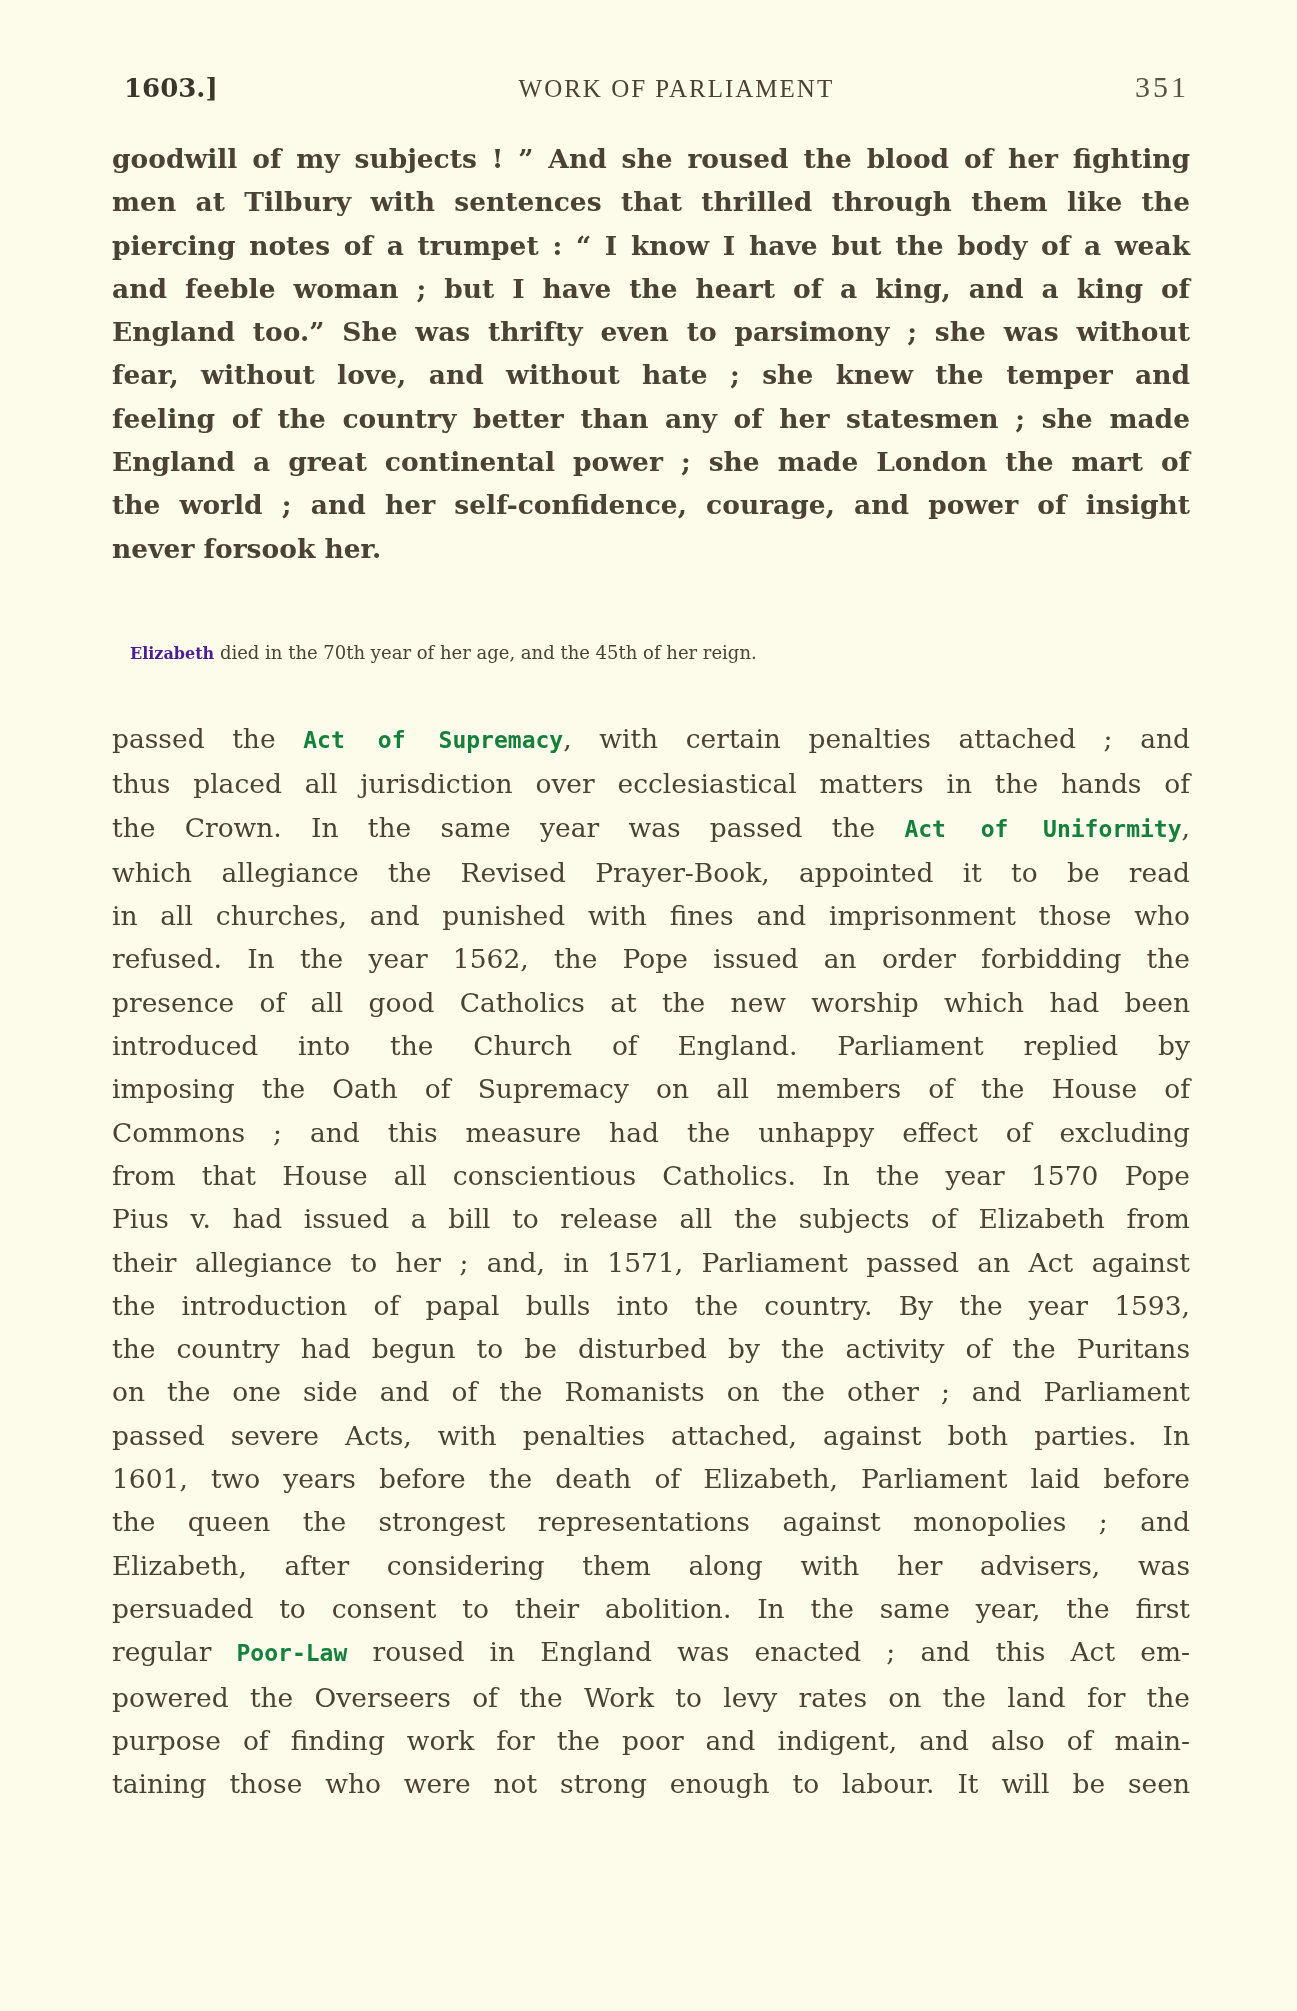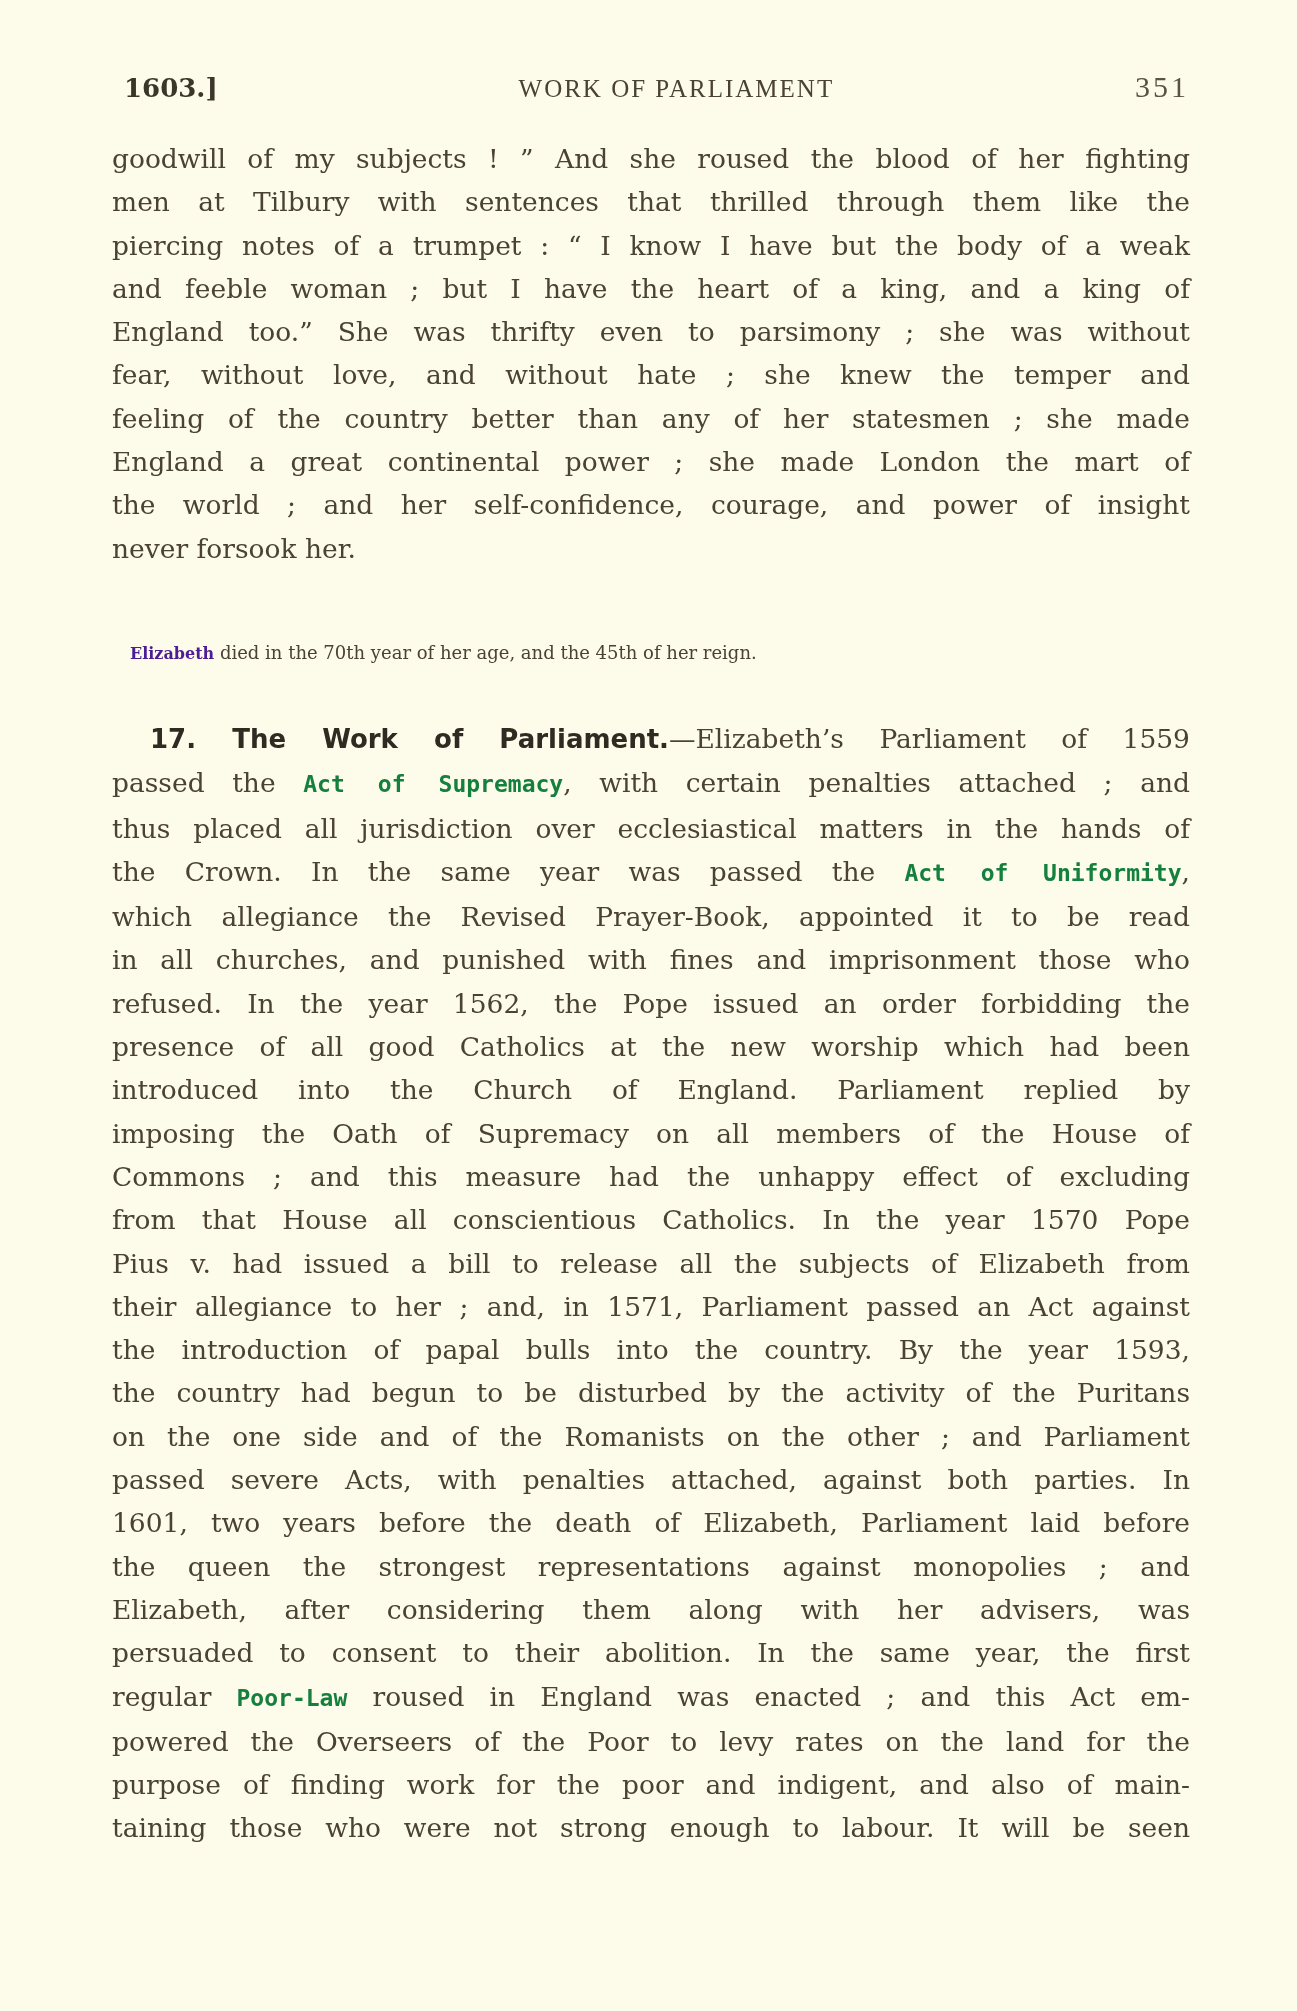--- a/index.html
+++ b/index.html
@@ -16,21 +16,21 @@
     }
     .rh-date { font-weight: bold; font-size: 26px; color: #3c352a; }
     .rh-title { font-size: 25px; letter-spacing: 2px; color: #4a4234; font-family: "Liberation Serif", serif; }
     .rh-page { font-size: 30px; color: #5a5244; font-family: "Liberation Serif", serif; letter-spacing: 3px; }
     .body-text {
       position: absolute; left: 112px; width: 1078px;
       font-size: 26.5px; line-height: 43.3px;
       text-align: justify; text-align-last: justify;
     }
     .body-text .line { display: block; white-space: nowrap; text-align: justify; text-align-last: justify; }
-    .p1 { top: 137px; }
+    .p1 { top: 137px; font-weight: bold; }
     .note {
       position: absolute; left: 130px; top: 642px; width: 900px;
       font-size: 18px; white-space: nowrap; color: #4a4234;
     }
     .note b { font-weight: bold; font-size: 16px; color: #4c1d95; }
     .p2 { top: 717px; }
     .sec-head { font-weight: bold; font-family: "DejaVu Sans", "Liberation Sans", sans-serif; font-size: 26px; color: #2f2a22; }
     .bold-term { font-weight: bold; font-family: "DejaVu Sans Mono", "Liberation Mono", monospace; font-size: 23px; color: #15803d; }
     .indent { padding-left: 38px; }
     .last-line { text-align-last: left !important; }
@@ -55,21 +55,20 @@
   <span class="line">England a great continental power ; she made London the mart of</span>
   <span class="line">the world ; and her self-confidence, courage, and power of insight</span>
   <span class="line last-line">never forsook her.</span>
 </div>
 
 <div class="note">
   <b>Elizabeth</b><span> died in the 70th year of her age, and the 45th of her reign.</span>
 </div>
 
 <div class="body-text p2">
-  <span class="line indent"><span class="sec-head">17. The Work of Parliament.</span><span>—Elizabeth’s Parliament of 1559</span></span>
   <span class="line"><span>passed the </span><span class="bold-term">Act of Supremacy</span><span>, with certain penalties attached ; and</span></span>
   <span class="line">thus placed all jurisdiction over ecclesiastical matters in the hands of</span>
   <span class="line"><span>the Crown.  In the same year was passed the </span><span class="bold-term">Act of Uniformity</span><span>,</span></span>
   <span class="line">which allegiance the Revised Prayer-Book, appointed it to be read</span>
   <span class="line">in all churches, and punished with fines and imprisonment those who</span>
   <span class="line">refused.  In the year 1562, the Pope issued an order forbidding the</span>
   <span class="line">presence of all good Catholics at the new worship which had been</span>
   <span class="line">introduced into the Church of England.  Parliament replied by</span>
   <span class="line">imposing the Oath of Supremacy on all members of the House of</span>
   <span class="line">Commons ; and this measure had the unhappy effect of excluding</span>
@@ -78,16 +77,16 @@
   <span class="line">their allegiance to her ; and, in 1571, Parliament passed an Act against</span>
   <span class="line">the introduction of papal bulls into the country.  By the year 1593,</span>
   <span class="line">the country had begun to be disturbed by the activity of the Puritans</span>
   <span class="line">on the one side and of the Romanists on the other ; and Parliament</span>
   <span class="line">passed severe Acts, with penalties attached, against both parties.  In</span>
   <span class="line">1601, two years before the death of Elizabeth, Parliament laid before</span>
   <span class="line">the queen the strongest representations against monopolies ; and</span>
   <span class="line">Elizabeth, after considering them along with her advisers, was</span>
   <span class="line">persuaded to consent to their abolition.  In the same year, the first</span>
   <span class="line"><span>regular </span><span class="bold-term">Poor-Law</span><span> roused in England was enacted ; and this Act em-</span></span>
-  <span class="line">powered the Overseers of the Poor to levy rates on the land for the</span>
+  <span class="line">powered the Overseers of the Work to levy rates on the land for the</span>
   <span class="line">purpose of finding work for the poor and indigent, and also of main-</span>
   <span class="line">taining those who were not strong enough to labour.  It will be seen</span>
 </div>
 
 </body></html>

